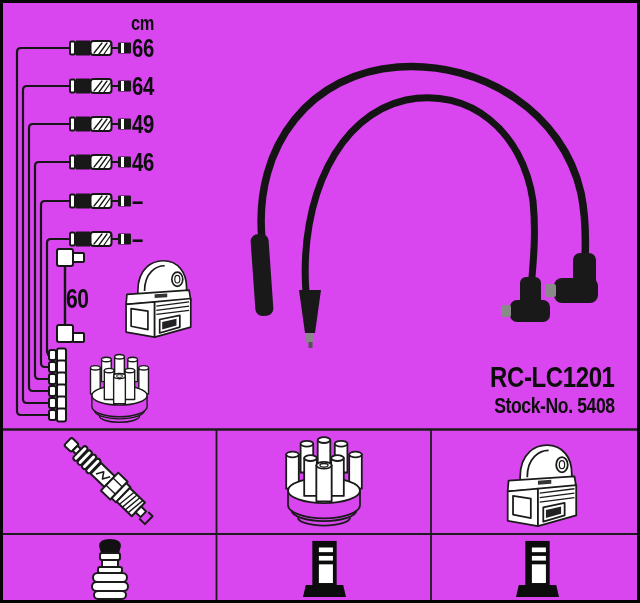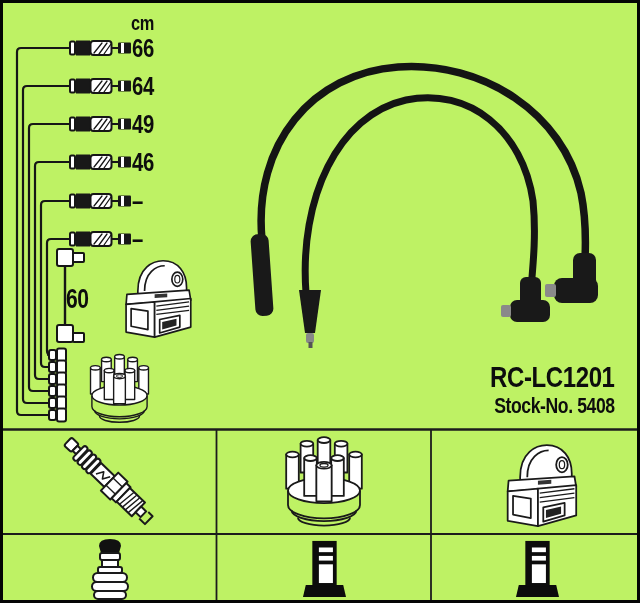--- a/index.html
+++ b/index.html
@@ -1,17 +1,17 @@
 <!DOCTYPE html>
 <html><head>
 <meta charset="utf-8">
 <style>
   html,body{margin:0;padding:0;background:#e8e8e8;}
   #stage{
-    position:relative;width:640px;height:603px;background:#bef264;
+    position:relative;width:640px;height:603px;background:#d946ef;
     border:3px solid #050505;box-sizing:border-box;overflow:hidden;
     font-family:"Liberation Sans", sans-serif;color:#0d0d0d;
   }
   #art{position:absolute;left:0;top:0;width:640px;height:603px;}
   .lbl{position:absolute;font-weight:bold;white-space:nowrap;line-height:1;color:#0d0d0d;}
   .cond-l{transform:scaleX(0.78);transform-origin:0 0;letter-spacing:-0.5px;}
   .cond-r{transform:scaleX(0.80);transform-origin:100% 0;letter-spacing:-0.5px;}
   #cm-label{left:128px;top:9px;font-size:21px;}
   .len-lbl{left:129px;font-size:26px;}
   #len-0{top:32px;} #len-1{top:70px;} #len-2{top:108px;}

